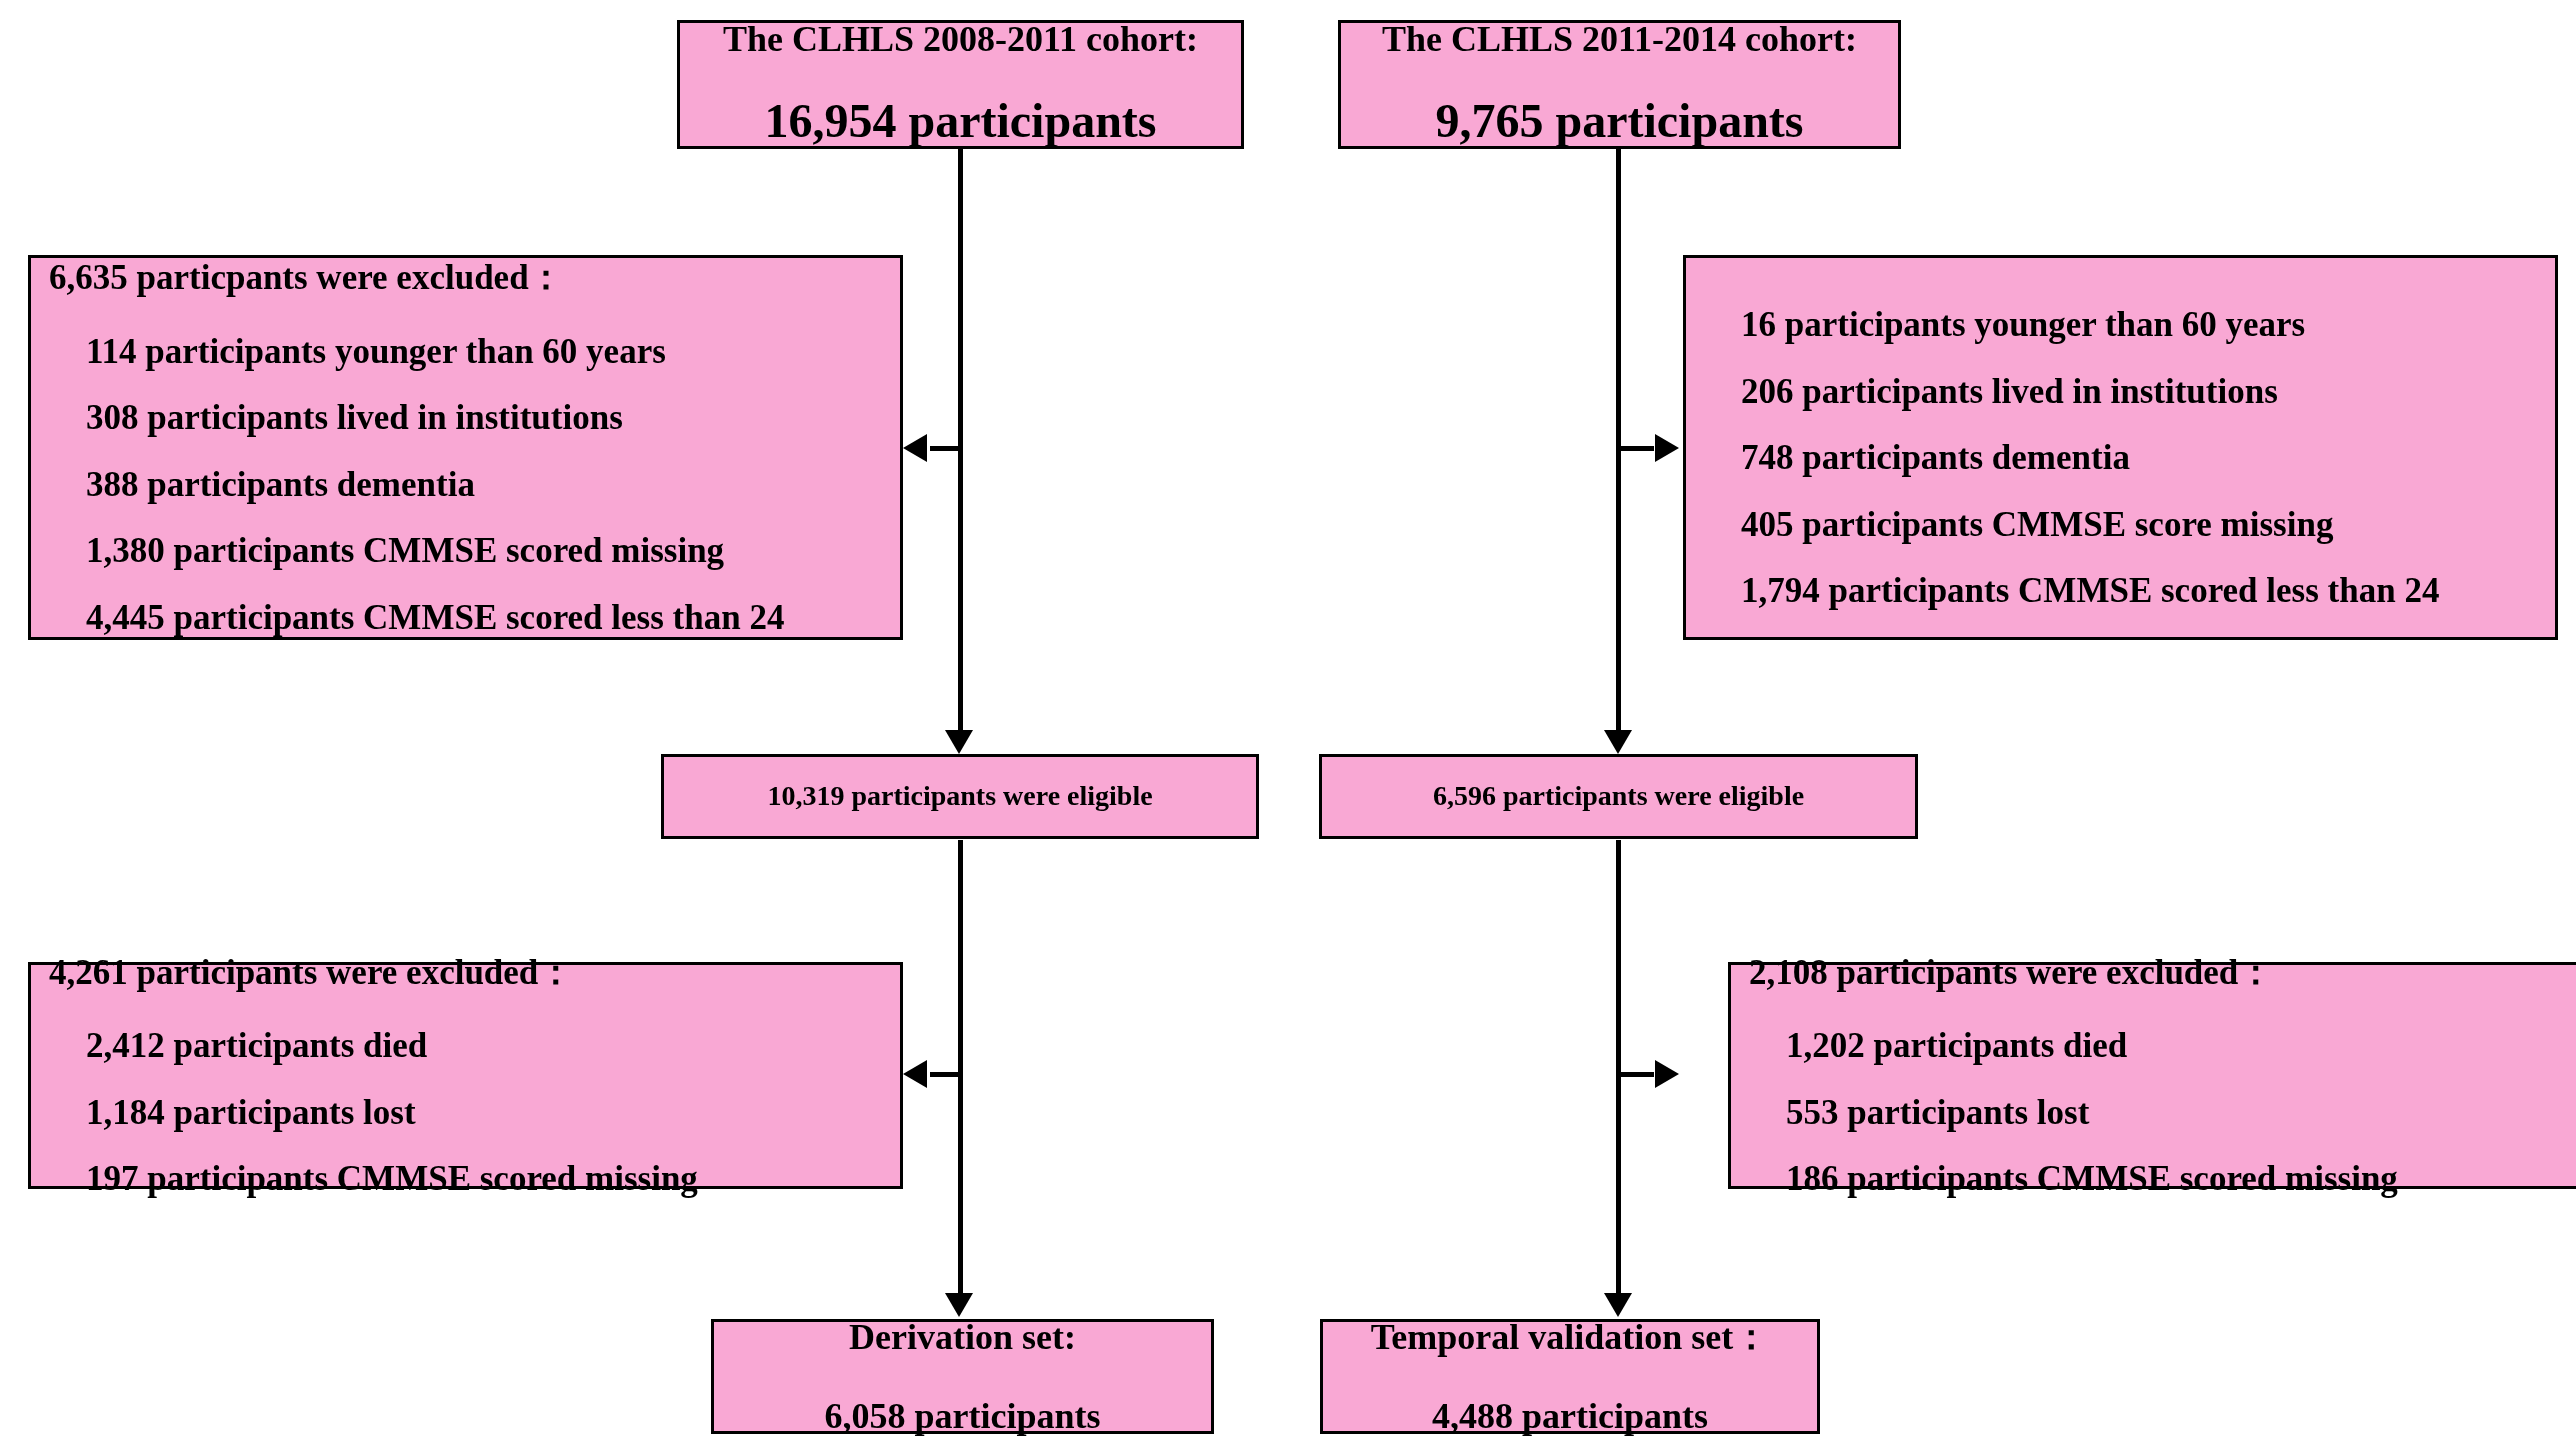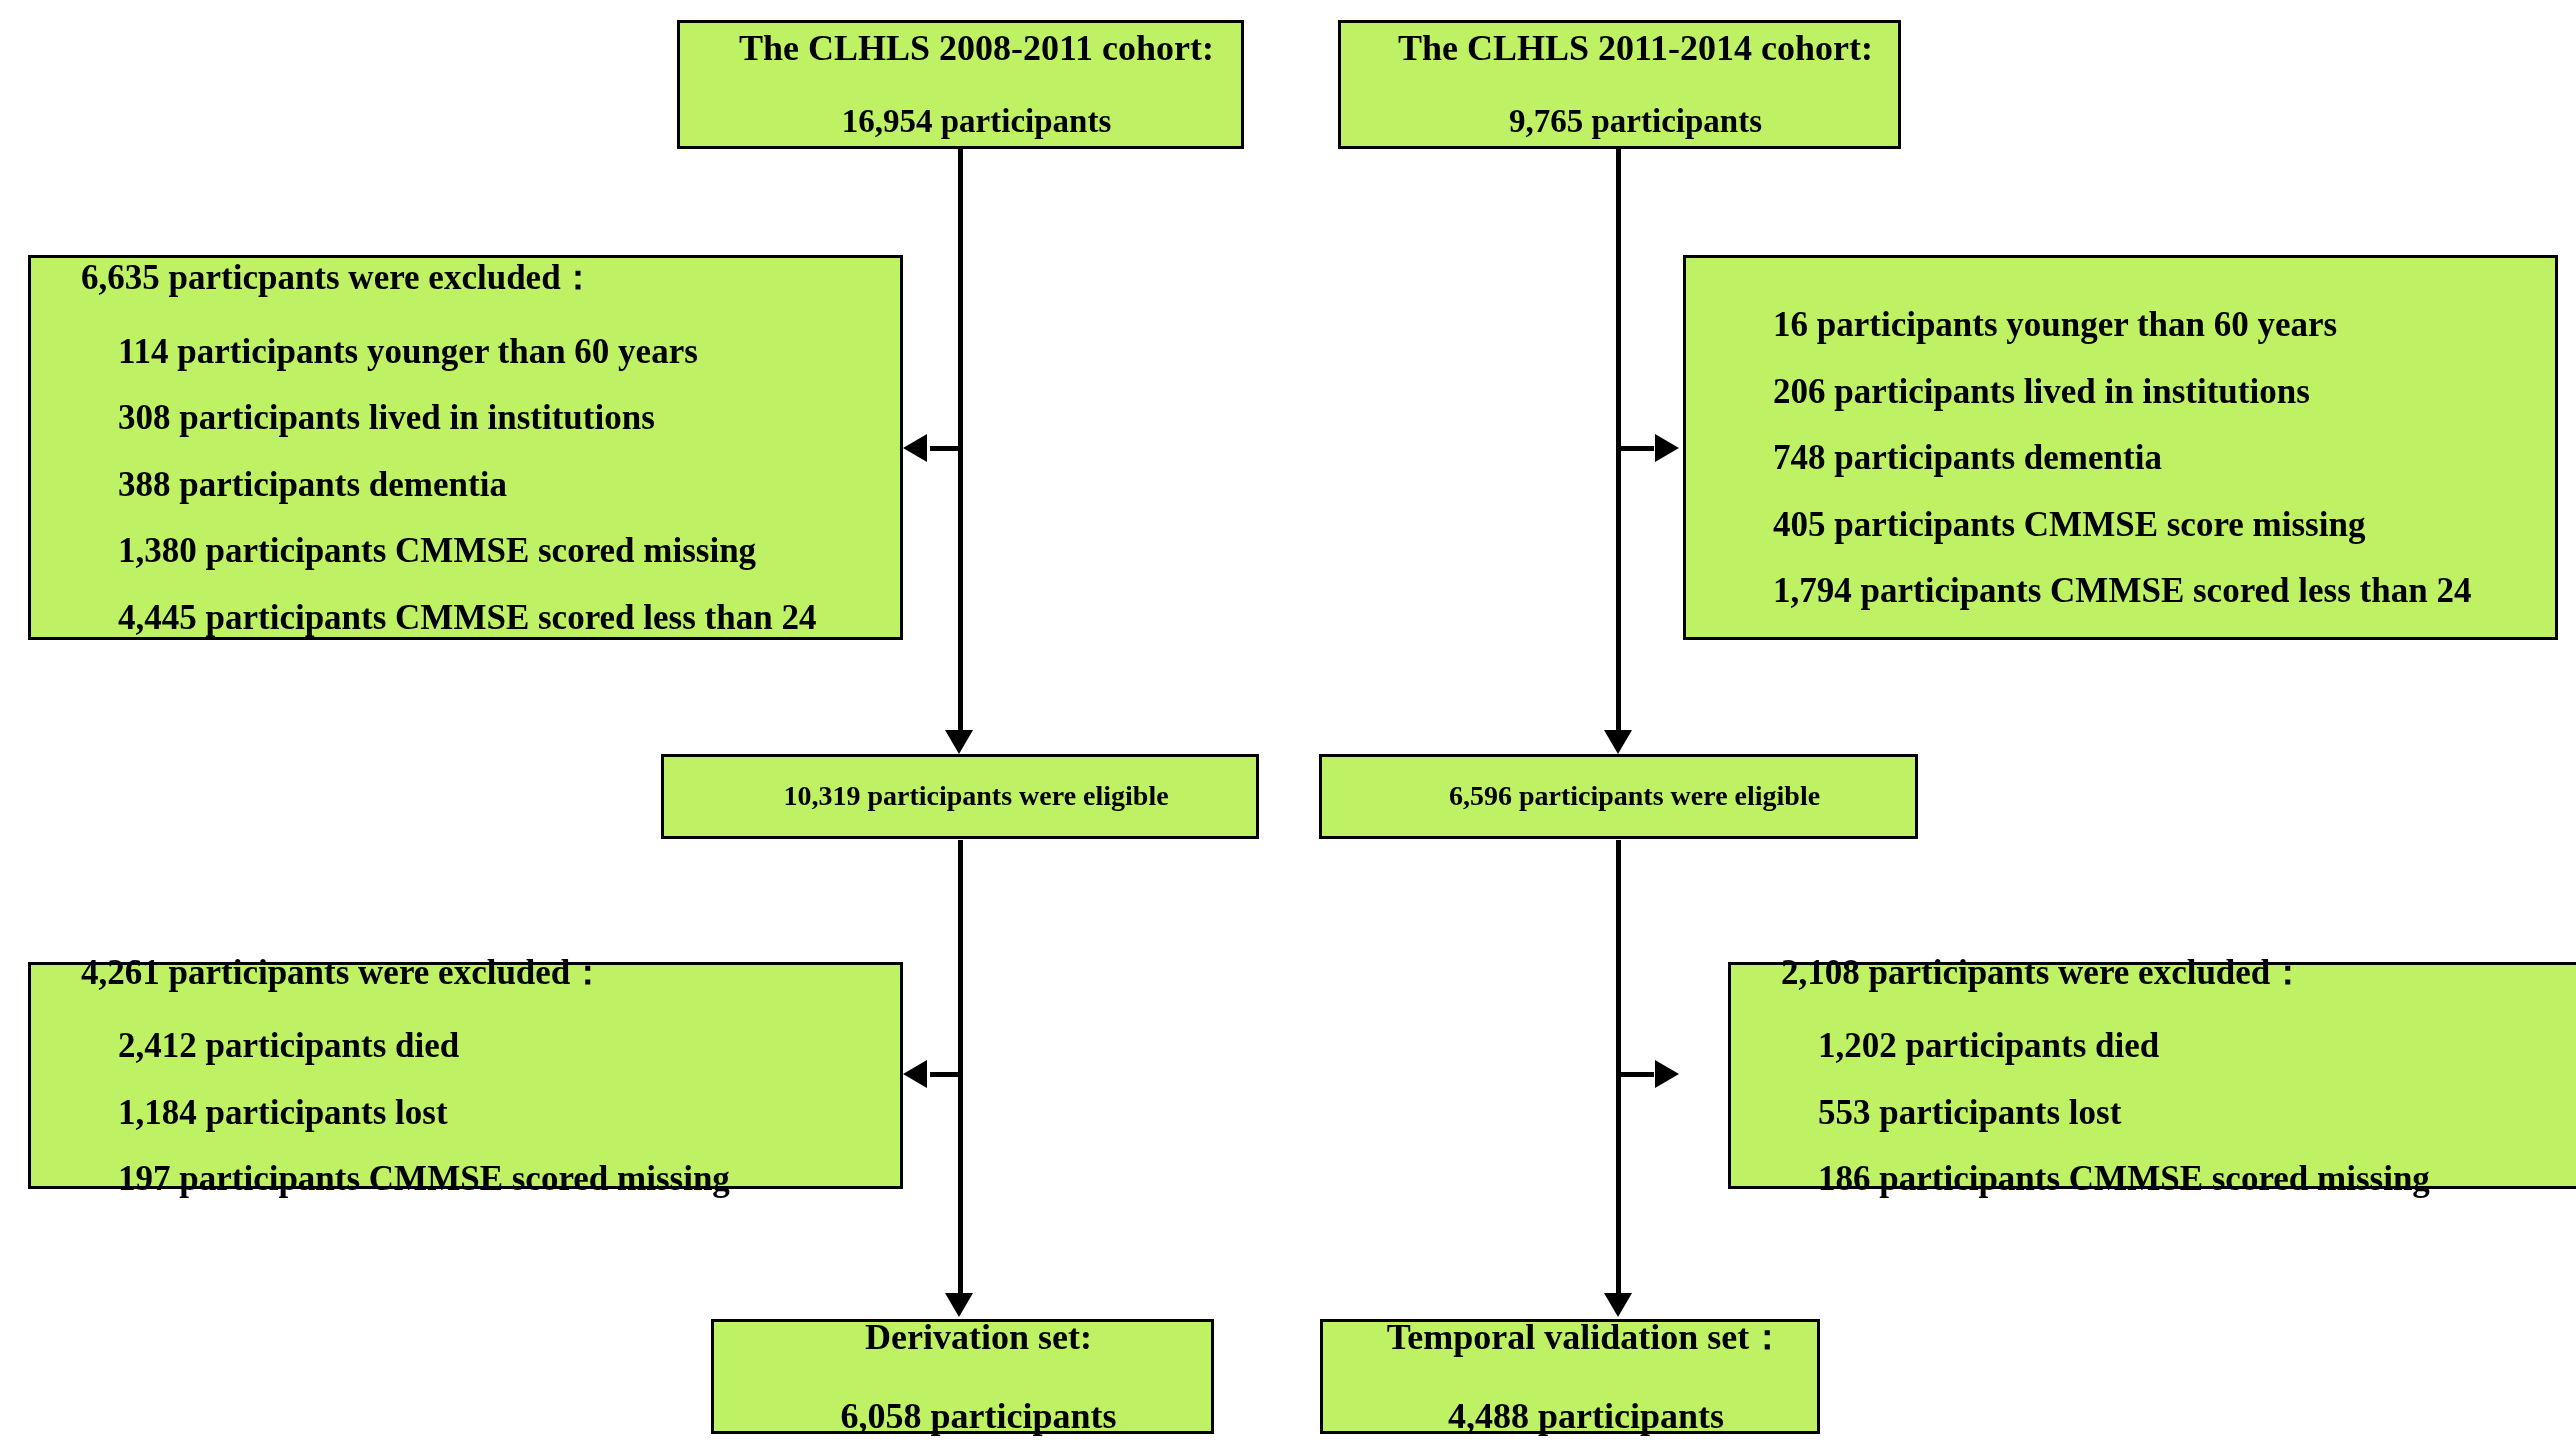--- a/index.html
+++ b/index.html
@@ -16,41 +16,40 @@
     font-family: "Liberation Serif", "DejaVu Serif", serif;
     color: #000000;
     overflow: hidden;
   }
 
   
   .box {
     position: absolute;
     box-sizing: border-box;
     border: 3.5px solid #000000;
-    background: #bef264;
+    background: #f9a8d4;
     font-weight: bold;
     line-height: 1.30;
-    padding-left: 32px;
   }
   .box.centered {
     display: flex;
     flex-direction: column;
     align-items: center;
     justify-content: center;
     text-align: center;
   }
   .box.listbox {
     display: flex;
     flex-direction: column;
     justify-content: center;
     text-align: left;
   }
 
   .cohort-title   { font-size: 36px; }
-  .cohort-count   { font-size: 33px; margin-top: 28px; }
+  .cohort-count   { font-size: 48px; margin-top: 28px; }
   .eligible-text  { font-size: 28px; }
   .result-title   { font-size: 36px; }
   .result-count   { font-size: 36px; margin-top: 32px; }
 
   .excl-head {
     font-size: 35px;
     padding-left: 18px;
     margin-bottom: 7px;
   }
   .excl-item {

